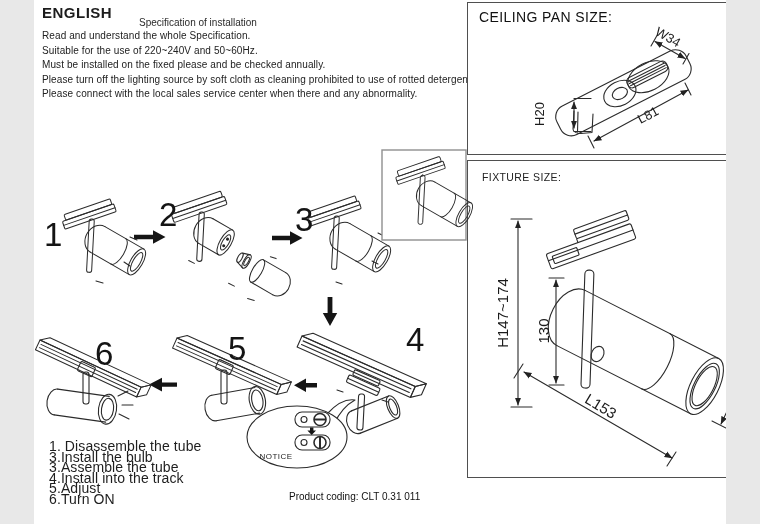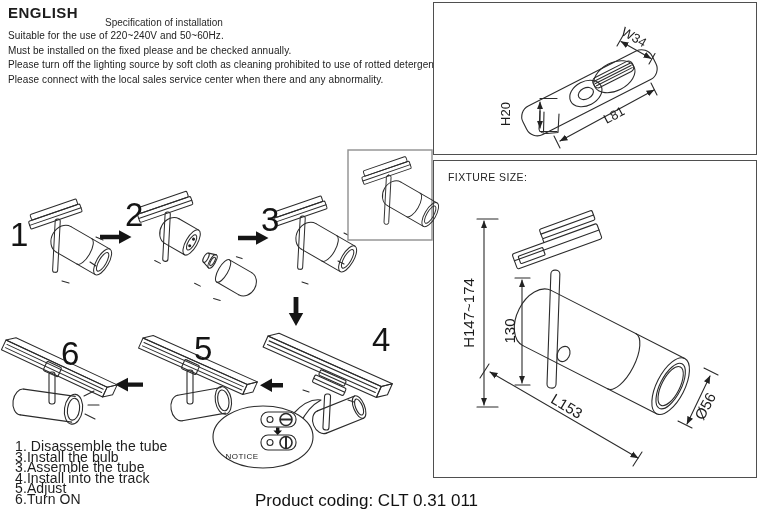--- a/index.html
+++ b/index.html
@@ -1,55 +1,57 @@
 <!DOCTYPE html>
 <html><head>
 <meta charset="utf-8">
 <style>
   html,body{margin:0;padding:0;background:#e8e8e8;}
   .page{
-    position:relative;width:760px;height:524px;background:#ffffff;
+    position:relative;width:692px;height:524px;background:#ffffff;
     font-family:"Liberation Sans",sans-serif;color:#1c1c1c;overflow:hidden;
     margin:0 auto;
   }
   .abs{position:absolute;white-space:nowrap;}
   .title-en{font-size:15px;font-weight:bold;letter-spacing:.5px;}
   .spec-title{font-size:10px;color:#2a2a2a;}
   .notices{position:absolute;left:8px;top:29px;width:434px;}
   .notice-line{font-size:10px;line-height:14.6px;color:#222;letter-spacing:.1px;white-space:nowrap;}
   .panel{position:absolute;border:1px solid #4f4f4f;background:#fff;box-sizing:border-box;}
   .panel-title-lg{font-size:14px;color:#111;letter-spacing:.4px;}
   .panel-title-sm{font-size:10.5px;color:#222;letter-spacing:.4px;}
   .stepnum{position:absolute;font-size:33px;line-height:1;color:#141414;}
   .dim-label{position:absolute;transform:translate(-50%,-50%) rotate(var(--r,0deg));white-space:nowrap;color:#1a1a1a;}
   .dim-sm{font-size:13px;}
   .dim-lg{font-size:15px;}
   .notice-word{position:absolute;transform:translate(-50%,-50%);font-size:8px;letter-spacing:.5px;color:#222;}
   .instructions{position:absolute;left:15px;top:441px;}
   .instr-line{font-size:14px;line-height:10.5px;color:#1e1e1e;letter-spacing:.1px;}
-  .product-coding{position:absolute;left:255px;top:491px;font-size:17px;color:#111;}
+  .product-coding{position:absolute;left:255px;top:491px;font-size:10px;color:#111;}
   svg{display:block;}
   .lineart{position:absolute;left:0;top:0;pointer-events:none;}
 </style>
 </head>
 <body>
 
 <div class="page">
 
   <div class="abs title-en" style="left:8px;top:4px;">ENGLISH</div>
   <div class="abs spec-title" style="left:105px;top:17px;">Specification of installation</div>
 
   <div class="notices">
+    <div class="notice-line">Read and understand the whole Specification.</div>
     <div class="notice-line">Suitable for the use of 220~240V and 50~60Hz.</div>
     <div class="notice-line">Must be installed on the fixed please and be checked annually.</div>
     <div class="notice-line">Please turn off the lighting source by soft cloth as cleaning prohibited to use of rotted detergenrt.</div>
     <div class="notice-line">Please connect with the local sales service center when there and any abnormality.</div>
   </div>
 
   <div class="panel" style="left:433px;top:2px;width:324px;height:153px;"></div>
+  <div class="abs panel-title-lg" style="left:445px;top:9px;">CEILING PAN SIZE:</div>
 
   <div class="panel" style="left:433px;top:160px;width:324px;height:318px;"></div>
   <div class="abs panel-title-sm" style="left:448px;top:171px;">FIXTURE SIZE:</div>
 
   <svg class="lineart" width="760" height="524" viewBox="0 0 760 524">
     <defs>
       <marker id="ah" viewBox="0 0 10 10" refX="9" refY="5" markerWidth="7.5" markerHeight="7.5" orient="auto-start-reverse">
         <path d="M0,1.2 L9.6,5 L0,8.8 Z" fill="#222"></path>
       </marker>
 

